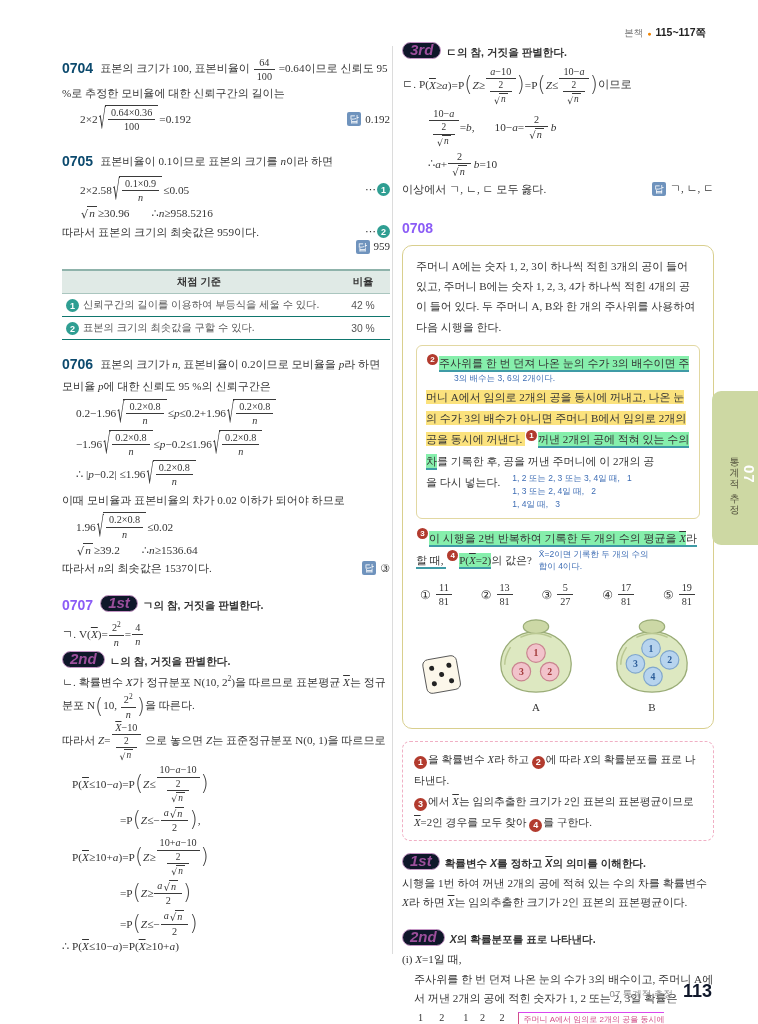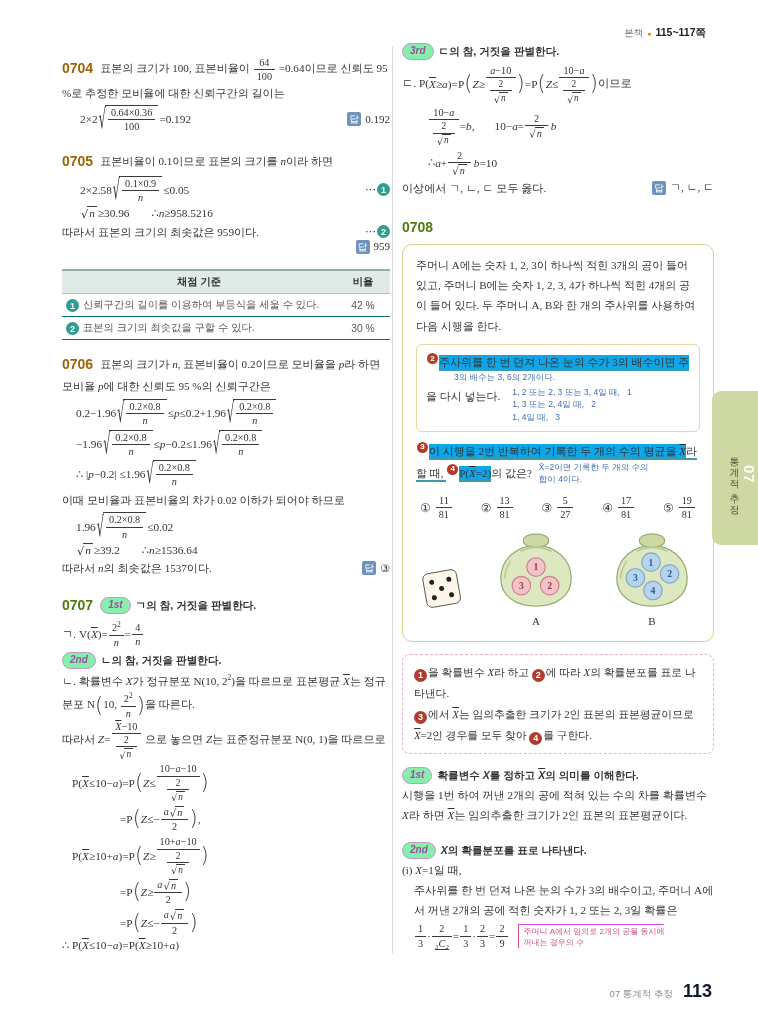--- a/index.html
+++ b/index.html
@@ -30,24 +30,24 @@
   .bl.math{display:flex;align-items:center;font-size:11.3px;margin:2px 0;white-space:nowrap}
   .bl.flow .rgt{position:absolute;right:0;bottom:1px}
   .bl.math .rgt{margin-left:auto}
   .rgt{font-size:11px;display:inline-flex;align-items:center;gap:1px}
   .gap{display:inline-block}
   .vr{font-style:italic;font-family:"Liberation Serif","DejaVu Serif",serif}
   .ovl{text-decoration:overline}
   .bd{font-weight:bold;font-family:"Liberation Sans","DejaVu Sans",sans-serif;font-size:10.6px}
   sup.sp{font-size:7.5px}
   .pnum{font-size:14px;font-weight:bold;margin-right:7px;font-family:"Liberation Sans","DejaVu Sans",sans-serif;vertical-align:-1px}
-  .grn{color:#a16207}.blu{color:#4d7c0f}
-  .badge{border:1px solid #c697c6;color:#9c4f9c;border-radius:9px;padding:0 7px;font-size:10px;
+  .grn{color:#0c4a6e}.blu{color:#8b5cf6}
+  .badge{border:1px solid #c697c6;color:#9c4f9c;border-radius:9px;padding:0 7px;font-size:15px;
          font-style:italic;font-weight:bold;height:15px;line-height:14px;display:inline-block;
-         vertical-align:1px;font-family:"Liberation Sans","DejaVu Sans",sans-serif;background:#86efac}
+         vertical-align:1px;font-family:"Liberation Sans","DejaVu Sans",sans-serif;background:#0f172a}
   .circ{display:inline-flex;align-items:center;justify-content:center;width:13px;height:13px;
         border-radius:50%;color:#fff;font-size:9px;font-weight:bold;vertical-align:middle;
         font-family:"Liberation Sans","DejaVu Sans",sans-serif;flex:none}
   .circ.teal{background:#2f9e92}.circ.red{background:#b23b2e}
   .circ.sm{width:11px;height:11px;font-size:8px;position:relative;top:-5px;margin:0 1px}
   .ansbox{display:inline-block;width:14px;height:14px;line-height:14px;text-align:center;
           background:#6f93bd;color:#fff;font-size:9.5px;border-radius:2px;margin-right:3px;
           vertical-align:-2px;font-family:"Liberation Sans","DejaVu Sans",sans-serif}
   
   .fr{display:inline-flex;flex-direction:column;vertical-align:middle;align-self:center;
@@ -74,21 +74,21 @@
   table.scoring td{border-bottom:1px solid #0f766e;padding:4px 4px;color:#555}
   table.scoring .pc{width:46px;text-align:center}
   table.scoring td .circ{margin-right:4px}
   
   .pbox{border:1.5px solid #d9cf8e;border-radius:10px;padding:10px 13px;margin-top:4px;
         font-size:11px;line-height:1.85}
   .pintro{line-height:1.85}
   .ibox{border:1px solid #e2d8a2;border-radius:6px;padding:7px 9px;margin:8px 0 6px 0}
   .ibl{line-height:1.95}
   .hl{background:#fbe27d;padding:1px 0}
-  .hlu{background:#0ea5e9;border-bottom:2px solid #3f9ba6;padding:1px 0}
+  .hlu{background:#86efac;border-bottom:2px solid #3f9ba6;padding:1px 0}
   .hlu2{border-bottom:2px solid #3f9ba6;padding:1px 0}
   .bann{color:#3e6db4;font-size:8.5px;line-height:1.4;white-space:pre;
         font-family:"Liberation Sans","DejaVu Sans",sans-serif}
   .ann1{margin:-2px 0 2px 28px}
   .ann2{display:inline-block;vertical-align:top;margin-left:12px;line-height:1.5}
   .ann3{display:inline-block;vertical-align:middle;margin-left:7px;width:148px;white-space:pre}
   .qline{margin-top:8px;line-height:2.0}
   .choices{display:flex;align-items:center;justify-content:space-between;padding:0 4px;margin-top:8px}
   .choice{display:inline-flex;align-items:center;gap:4px}
   .cno{font-size:12px}
@@ -524,20 +524,21 @@
       <div class="bl flow"><span>이상에서 ㄱ, ㄴ, ㄷ 모두 옳다.</span><span class="rgt">
           <span class="ansbox">답</span>
           <span> ㄱ, ㄴ, ㄷ</span>
         </span></div>
       <div class="bl flow" style="margin-top: 16px;"><span class="pnum blu">0708</span></div>
       <div class="pbox">
         <div class="pintro">주머니 A에는 숫자 1, 2, 3이 하나씩 적힌 3개의 공이 들어 있고, 주머니 B에는 숫자 1, 2, 3, 4가 하나씩 적힌 4개의 공이 들어 있다. 두 주머니 A, B와 한 개의 주사위를 사용하여 다음 시행을 한다.</div>
         <div class="ibox">
           <div class="ibl"><span class="circ red sm">2</span><span class="hlu">주사위를 한 번 던져 나온 눈의 수가 3의 배수이면 주</span></div>
           <div class="bann ann1">3의 배수는 3, 6의 2개이다.</div>
+          <div class="ibl"><span class="hl">머니 A에서 임의로 2개의 공을 동시에 꺼내고, 나온 눈의 수가 3의 배수가 아니면 주머니 B에서 임의로 2개의 공을 동시에 꺼낸다. </span><span class="circ red sm">1</span><span class="hlu">꺼낸 2개의 공에 적혀 있는 수의 차</span><span>를 기록한 후, 공을 꺼낸 주머니에 이 2개의 공</span></div>
           <div class="ibl"><span>을 다시 넣는다.</span><span class="bann ann2">1, 2 또는 2, 3 또는 3, 4일 때,   1
 1, 3 또는 2, 4일 때,   2
 1, 4일 때,   3</span></div>
         </div>
         <div class="qline"><span class="circ red sm">3</span><span class="hlu">이 시행을 2번 반복하여 기록한 두 개의 수의 평균을 <span class="vr ovl">X</span></span><span class="hlu2">라 할 때, </span><span class="circ red sm">4</span><span class="hlu"><span>P(</span><span class="vr ovl">X</span><span>=2)</span></span><span>의 값은?</span><span class="bann ann3">X̄=2이면 기록한 두 개의 수의
 합이 4이다.</span></div>
         <div class="choices">
           <span class="choice">
             <span class="cno">①</span>
             <span class="fr">

